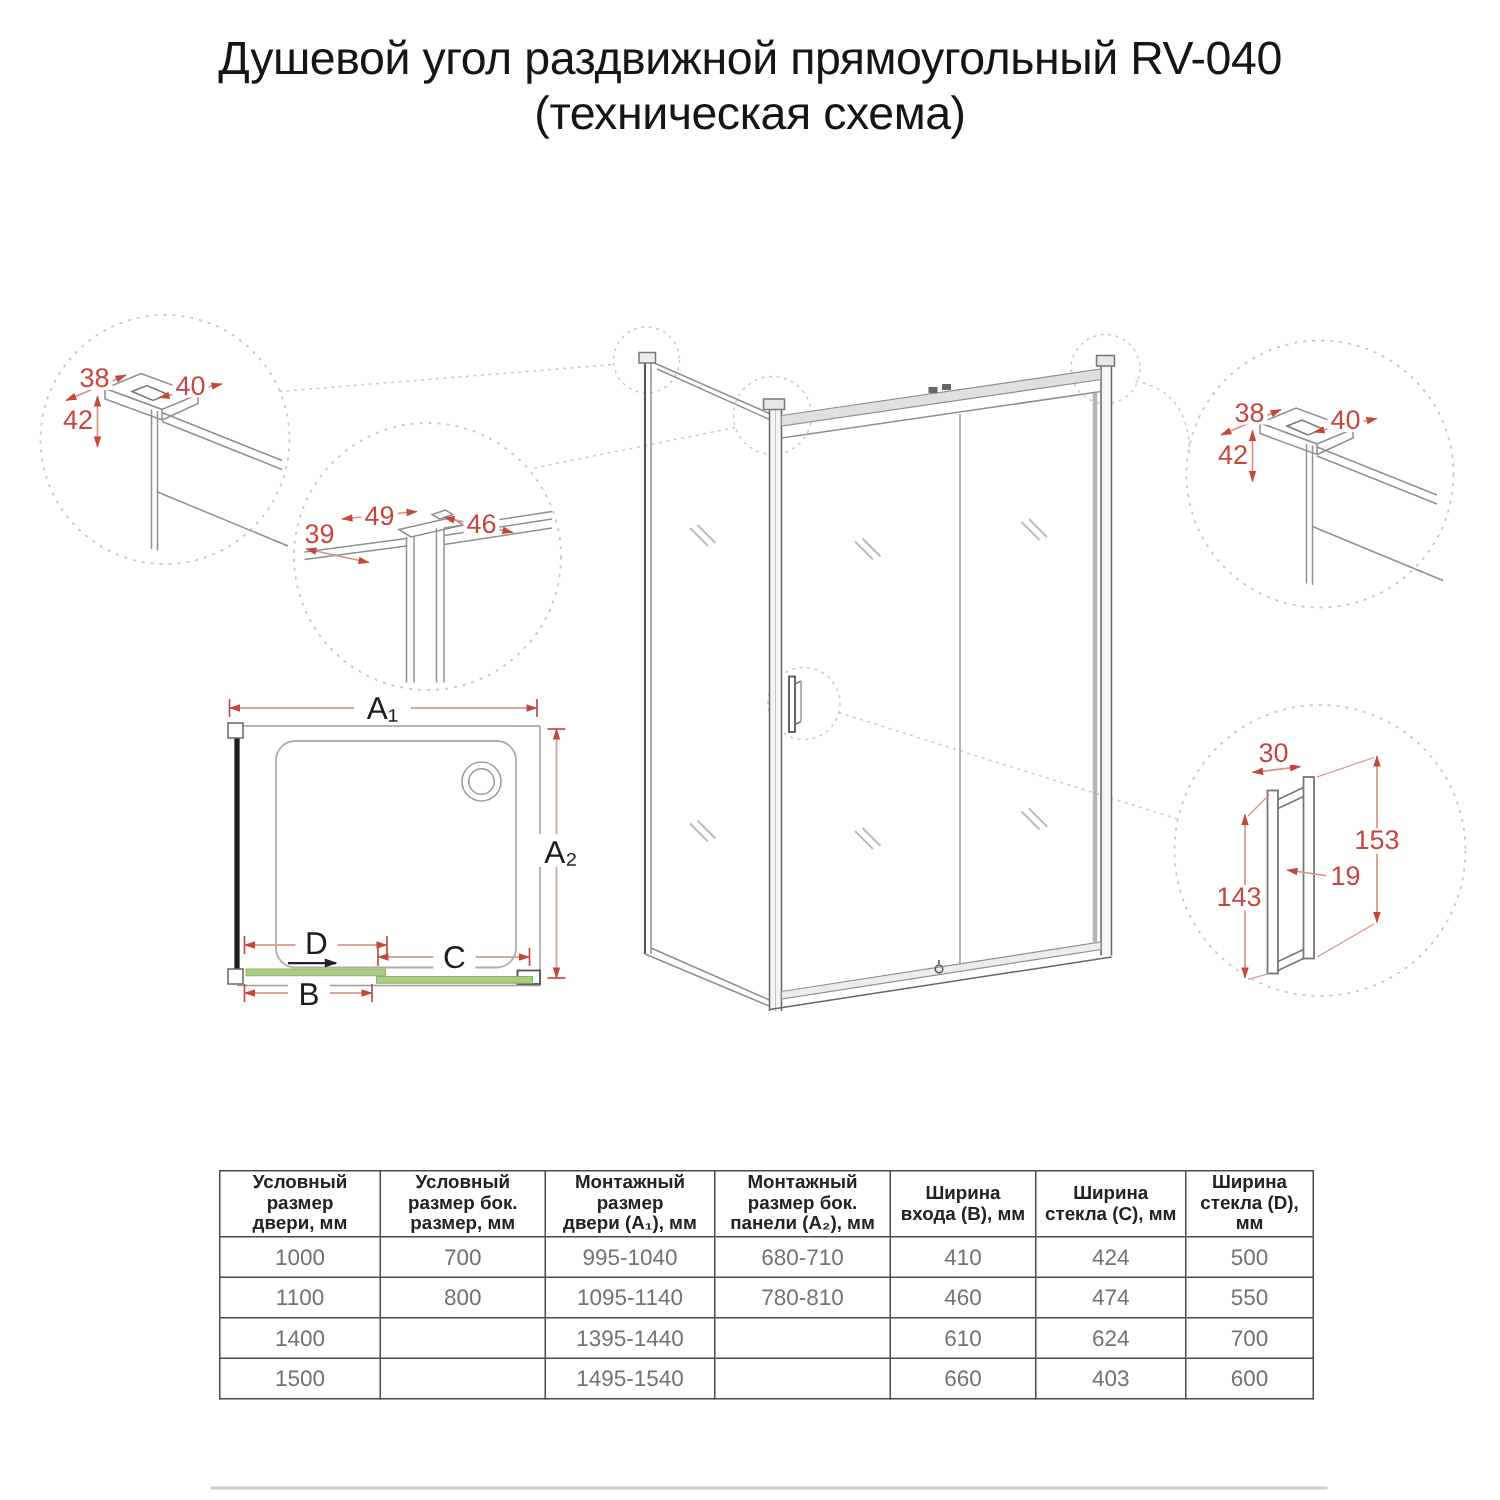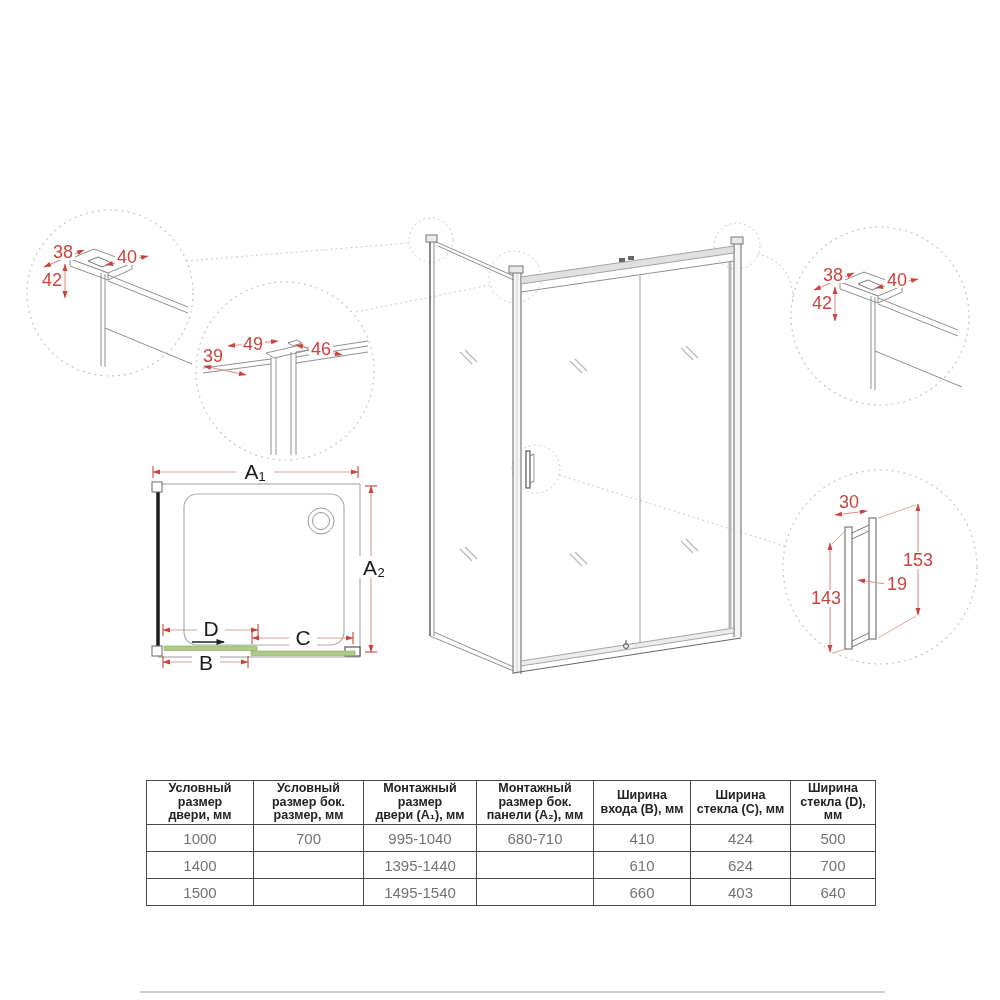--- a/index.html
+++ b/index.html
@@ -15,20 +15,24 @@
          padding:0;overflow:hidden;}
   table.spec th{height:43px;font-weight:bold;font-size:12.5px;line-height:13.5px;color:#222;}
   table.spec td{height:26px;font-size:15px;color:#737373;}
   .bottom-rule{position:absolute;left:140px;top:991px;width:745px;height:2px;background:#cdcdcd;}
 </style>
 </head>
 <body>
 
 <div class="page">
 
+  <div class="title">
+    <div>Душевой угол раздвижной прямоугольный RV-040</div>
+    <div>(техническая схема)</div>
+  </div>
 
   <svg width="1000" height="1000" viewBox="0 0 1000 1000" style="position:absolute;left:0;top:0;">
     <defs>
       <marker id="ar" markerWidth="9" markerHeight="8" refX="7.5" refY="3" orient="auto-start-reverse" markerUnits="userSpaceOnUse">
         <path d="M0.5,0.5 L8,3 L0.5,5.5 Z" fill="#c4463d"></path>
       </marker>
       <marker id="arK" markerWidth="10" markerHeight="9" refX="8" refY="3.5" orient="auto" markerUnits="userSpaceOnUse">
         <path d="M0.5,0.5 L9,3.5 L0.5,6.5 Z" fill="#222"></path>
       </marker>
     </defs>
@@ -313,34 +317,43 @@
     <tr>
       <td>1000</td>
       <td>700</td>
       <td>995-1040</td>
       <td>680-710</td>
       <td>410</td>
       <td>424</td>
       <td>500</td>
     </tr>
     <tr>
+      <td>1100</td>
+      <td>800</td>
+      <td>1095-1140</td>
+      <td>780-810</td>
+      <td>460</td>
+      <td>474</td>
+      <td>550</td>
+    </tr>
+    <tr>
       <td>1400</td>
       <td></td>
       <td>1395-1440</td>
       <td></td>
       <td>610</td>
       <td>624</td>
       <td>700</td>
     </tr>
     <tr>
       <td>1500</td>
       <td></td>
       <td>1495-1540</td>
       <td></td>
       <td>660</td>
       <td>403</td>
-      <td>640</td>
+      <td>600</td>
     </tr>
     </tbody>
   </table>
 
   <div class="bottom-rule"></div>
 </div>
 
 </body></html>

